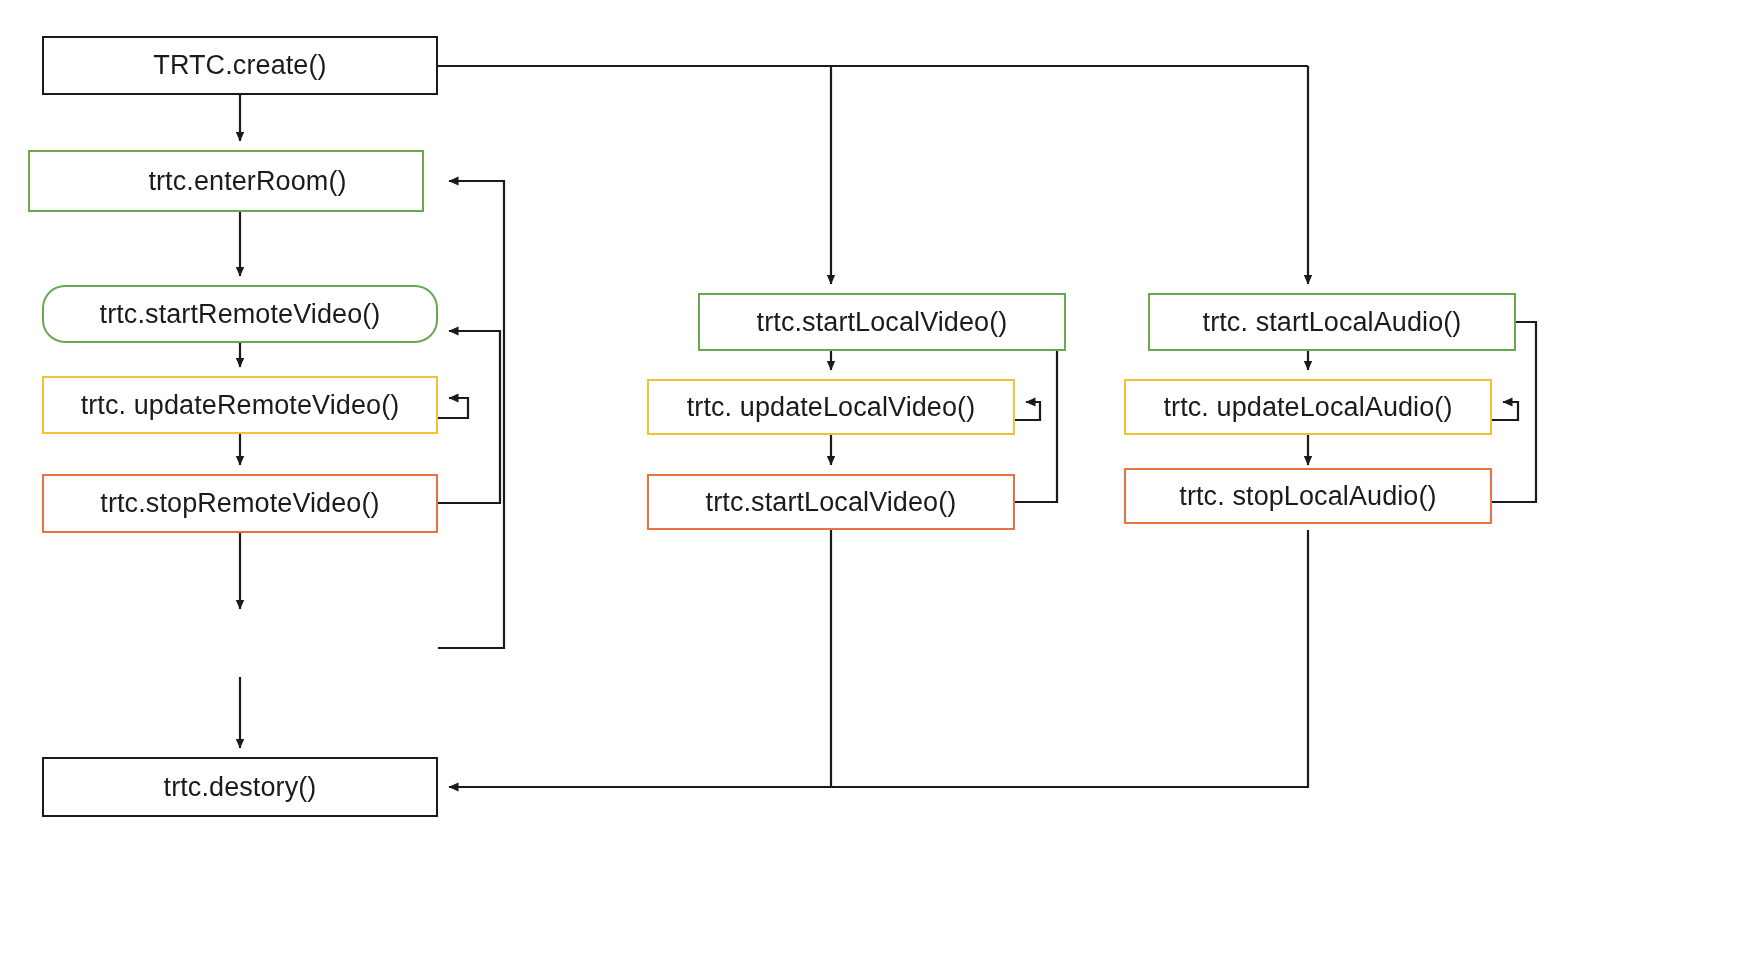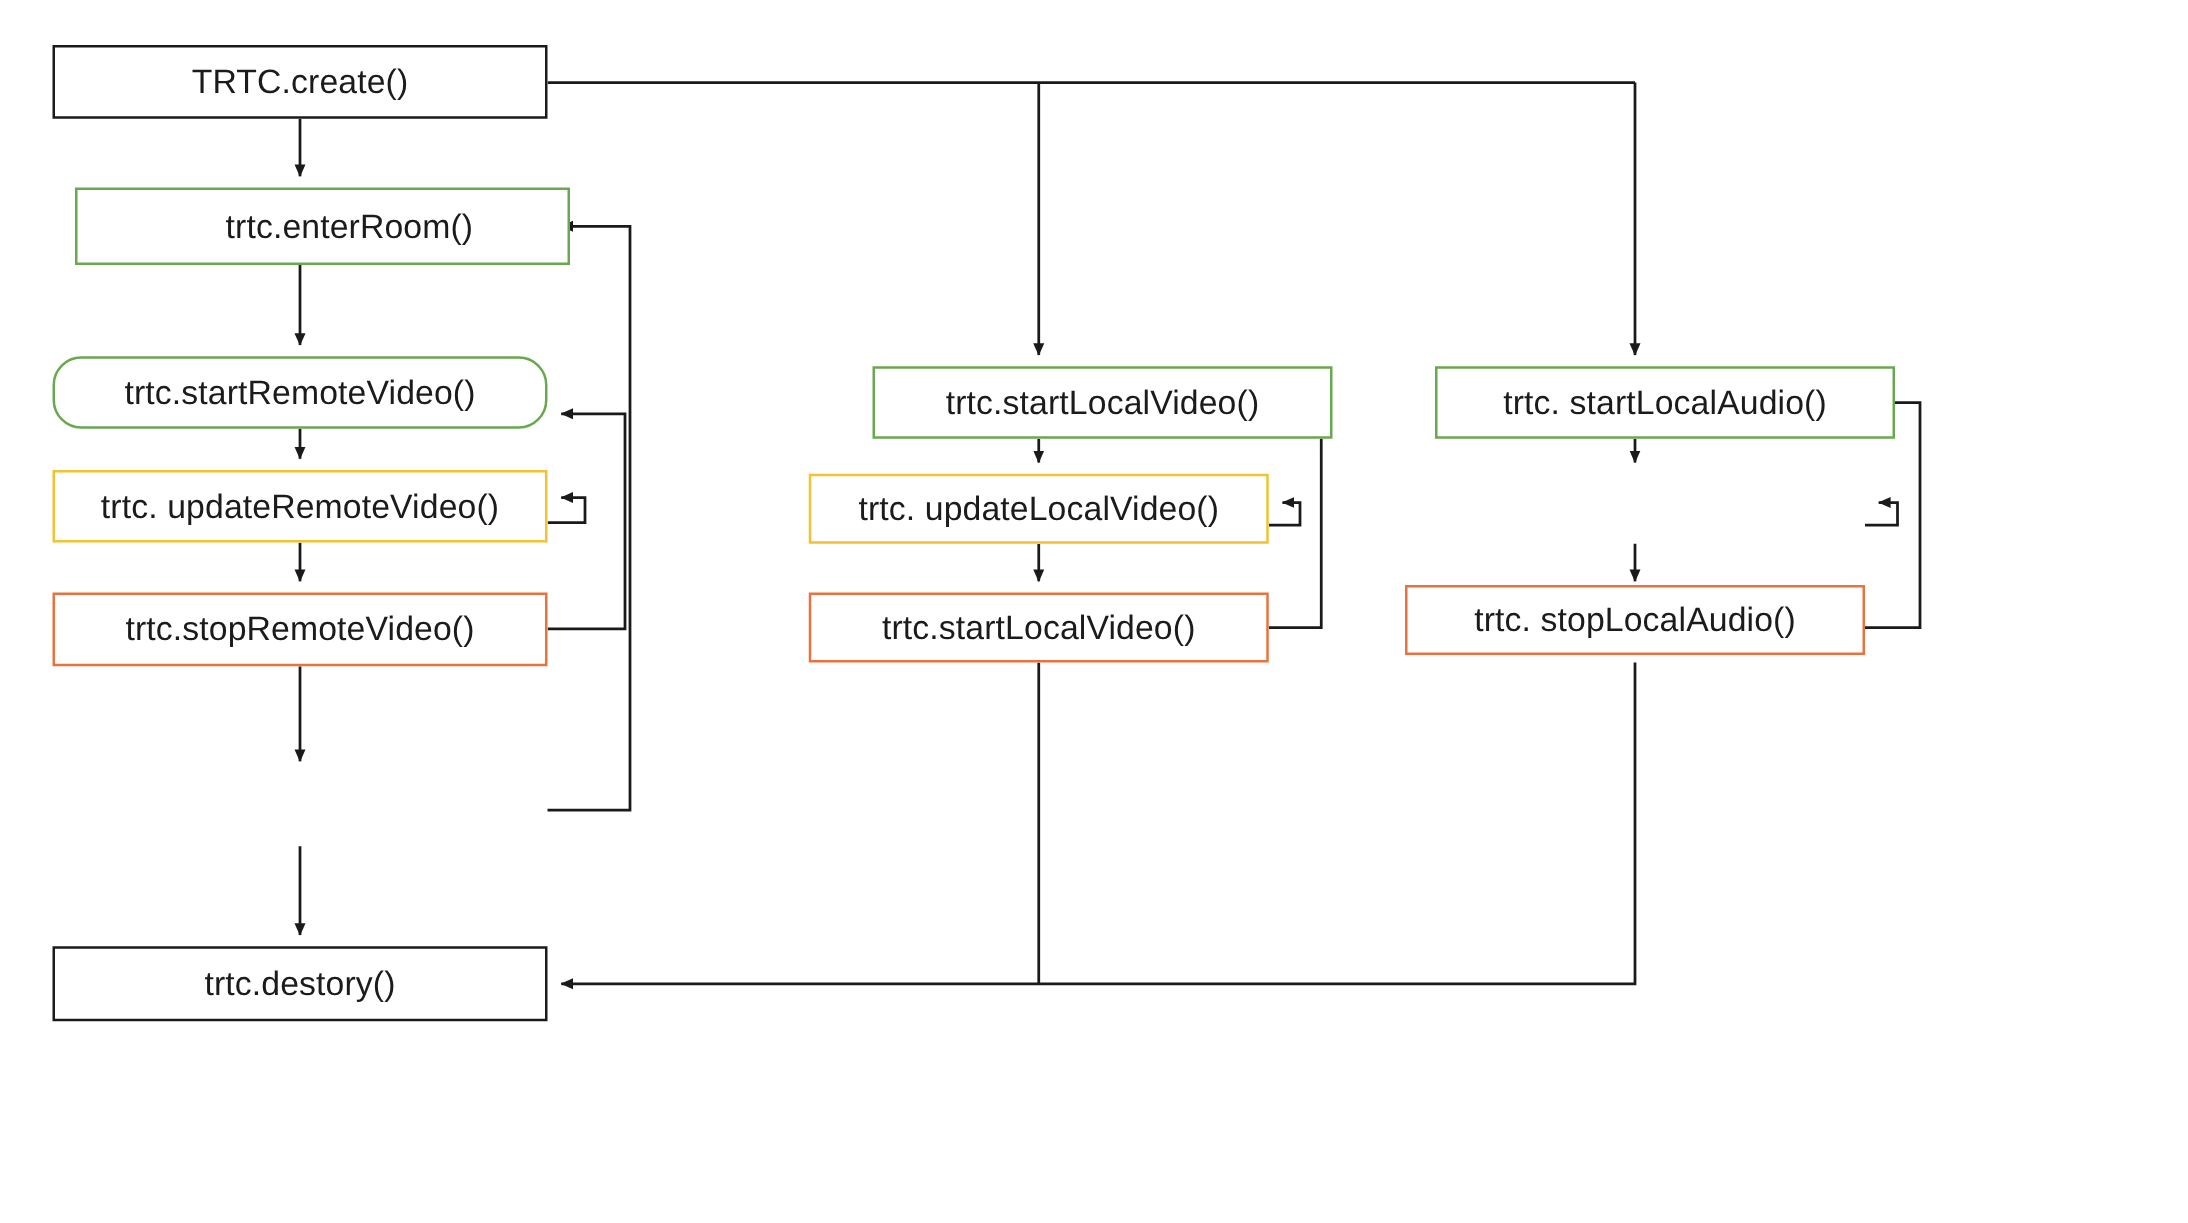--- a/index.html
+++ b/index.html
@@ -83,21 +83,21 @@
 
       <path d="M1308,530 L1308,787 L449,787" marker-end="url(#ah)"></path>
 
     </g>
   </svg>
 
   <div class="node b-black" style="left:42px;top:36px;width:396px;height:59px;">
     <span>TRTC.create()</span>
   </div>
 
-  <div class="node b-green" style="left:60px;top:150px;width:396px;height:62px;padding-left:43px;">
+  <div class="node b-green" style="left:28px;top:150px;width:396px;height:62px;padding-left:43px;">
     <span>trtc.enterRoom()</span>
   </div>
 
   <div class="node b-green" style="left:42px;top:285px;width:396px;height:58px;border-radius:23px;">
     <span>trtc.startRemoteVideo()</span>
   </div>
 
   <div class="node b-amber" style="left:42px;top:376px;width:396px;height:58px;">
     <span>trtc. updateRemoteVideo()</span>
   </div>
@@ -120,18 +120,21 @@
   </div>
 
   <div class="node b-orange" style="left:647px;top:474px;width:368px;height:56px;">
     <span>trtc.startLocalVideo()</span>
   </div>
 
   <div class="node b-green" style="left:1124px;top:293px;width:368px;height:58px;margin-left:24px;">
     <span>trtc. startLocalAudio()</span>
   </div>
 
+  <div class="node b-amber" style="left:1124px;top:379px;width:368px;height:56px;">
+    <span>trtc. updateLocalAudio()</span>
+  </div>
 
   <div class="node b-orange" style="left:1124px;top:468px;width:368px;height:56px;">
     <span>trtc. stopLocalAudio()</span>
   </div>
 
 </div>
 
 </body></html>

